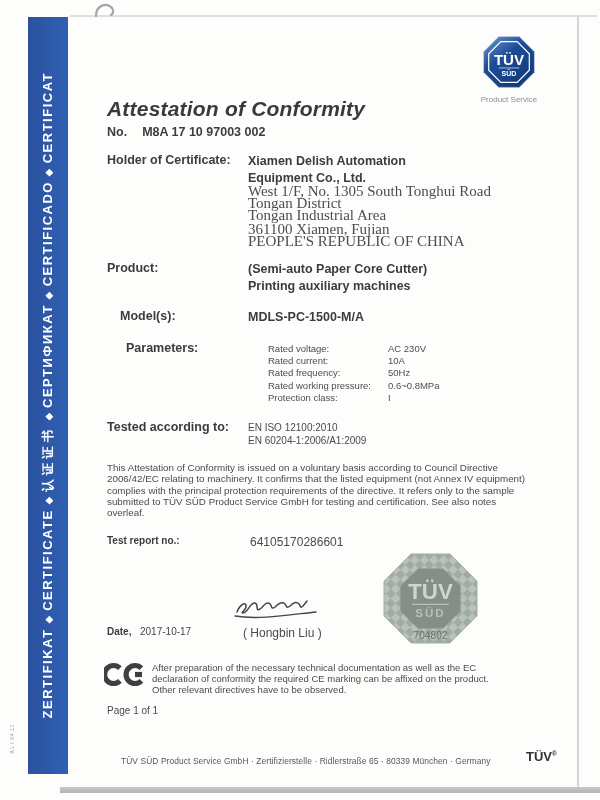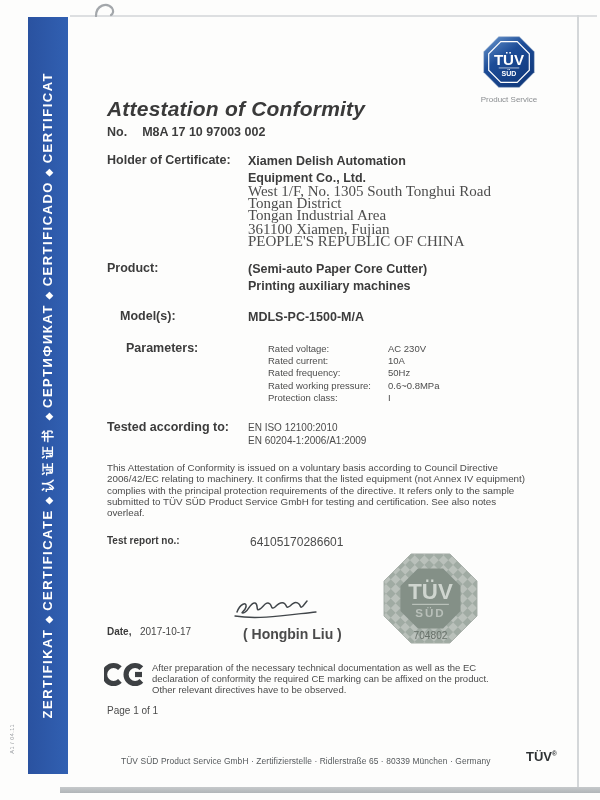--- a/index.html
+++ b/index.html
@@ -43,21 +43,21 @@
   .small-text{font-size:15px;color:#4d4d4d;line-height:11.8px;font-family:Liberation Serif, serif;}
   .addr-gap{margin-top:2.5px;}
   .param-row{display:flex;font-size:9.5px;color:#4d4d4d;line-height:12.2px;padding-left:20px;}
   .param-name{width:120px;}
   .standards{font-size:10px;color:#4b4b4b;line-height:12.6px;}
   .statement{position:absolute;left:107px;top:462px;font-size:9.8px;color:#4b4b4b;line-height:11.3px;}
   .statement div{white-space:nowrap;}
   .report-lbl{position:absolute;left:107px;top:535px;font-size:10px;font-weight:bold;color:#3c3c3c;}
   .report-val{position:absolute;left:250px;top:535px;font-size:12px;color:#4b4b4b;}
   .signature{position:absolute;left:233px;top:592px;}
-  .signer{position:absolute;left:243px;top:626px;font-size:14px;color:#4b4b4b;font-weight:bold;}
+  .signer{position:absolute;left:243px;top:626px;font-size:12px;color:#4b4b4b;}
   .date-lbl{position:absolute;left:107px;top:626px;font-size:10px;font-weight:bold;color:#3c3c3c;}
   .date-val{position:absolute;left:140px;top:626px;font-size:10px;color:#464646;}
   .stamp{position:absolute;left:382px;top:552px;opacity:0.93;}
   .ce-mark{position:absolute;left:104px;top:661px;}
   .ce-text{position:absolute;left:152px;top:662px;font-size:9.5px;color:#4b4b4b;line-height:11.2px;}
   .ce-text div{white-space:nowrap;}
   .page-num{position:absolute;left:107px;top:705px;font-size:10px;color:#4b4b4b;}
   .footer-text{position:absolute;left:121px;top:756px;font-size:8.4px;color:#54585b;letter-spacing:0.1px;}
   .footer-brand{position:absolute;left:526px;top:749px;font-size:13px;font-weight:bold;color:#2e3234;}
   .footer-brand sup{font-size:6.5px;}

